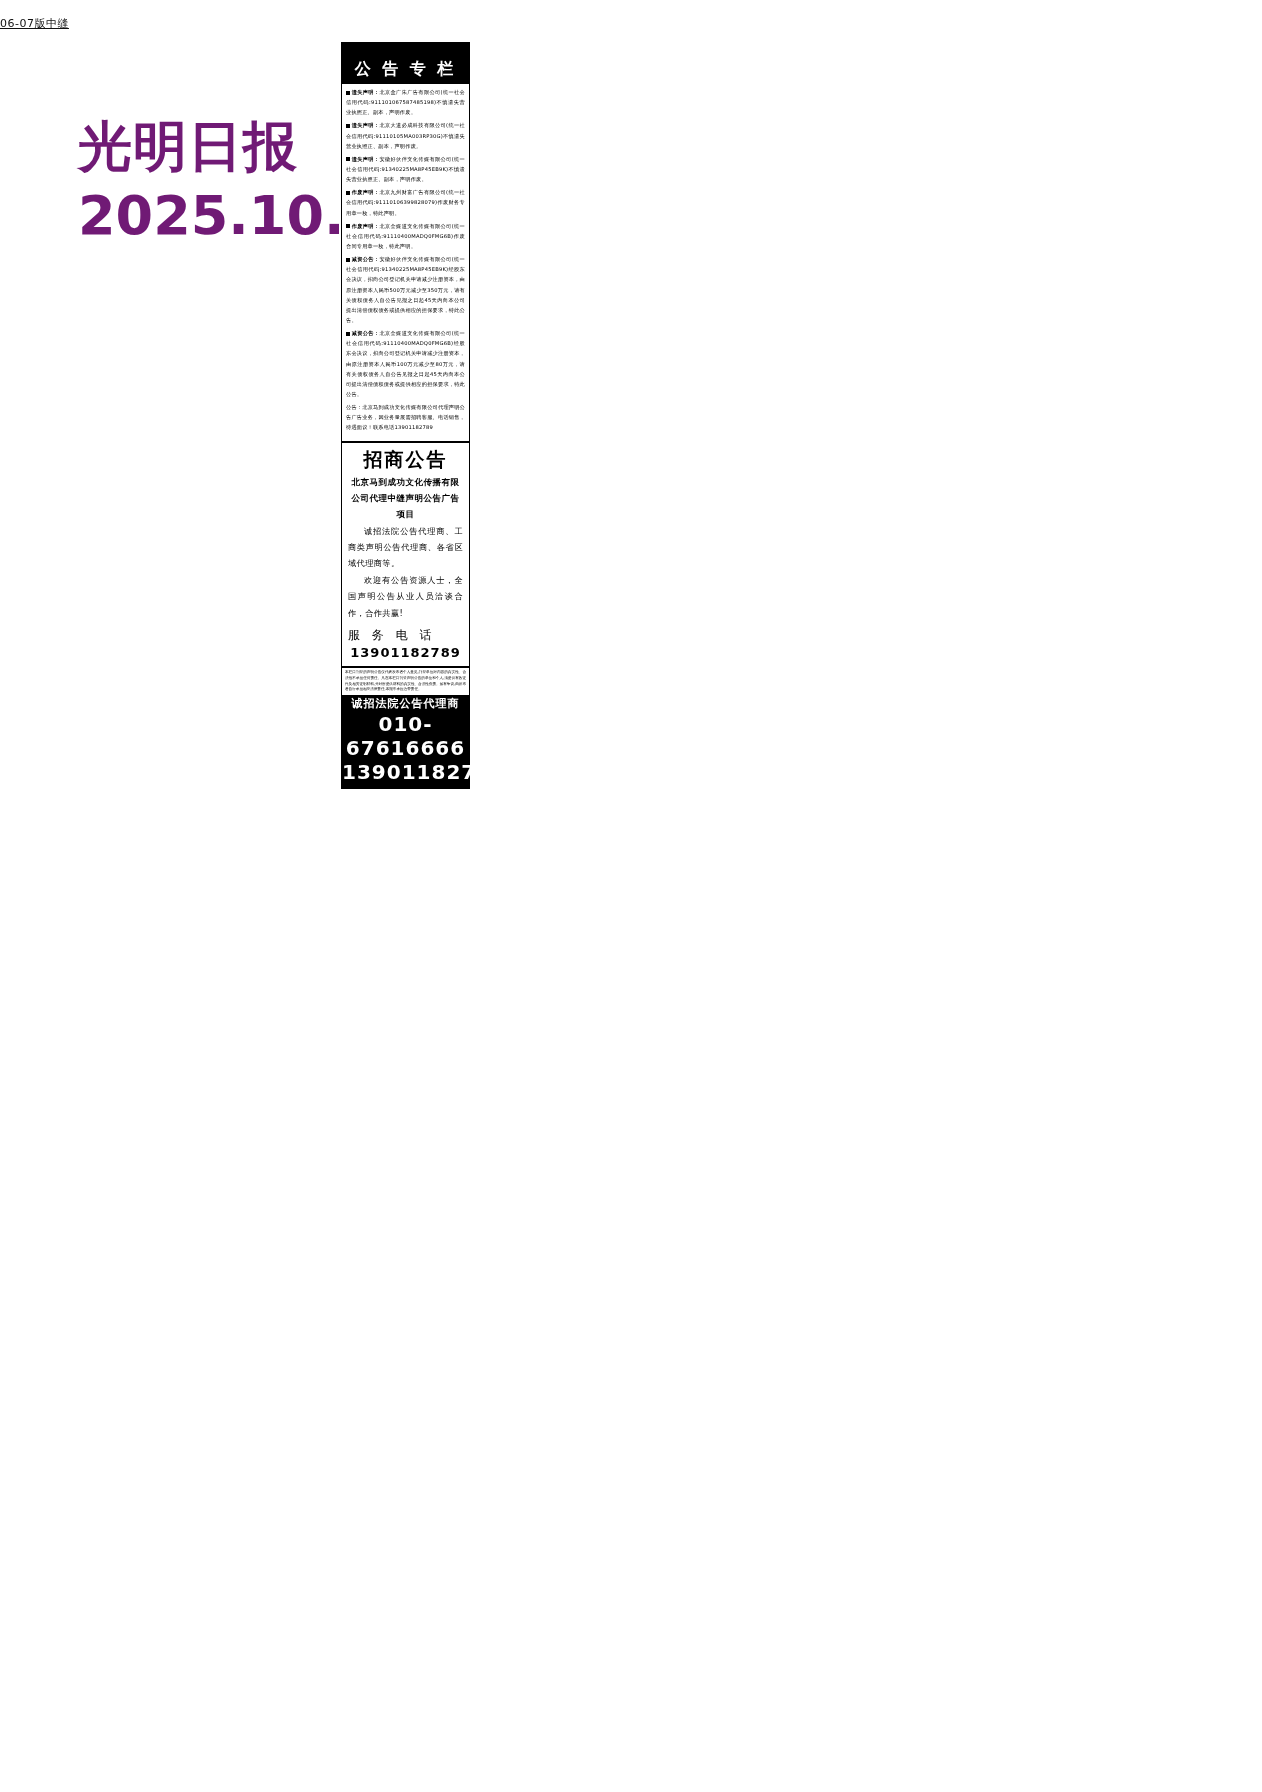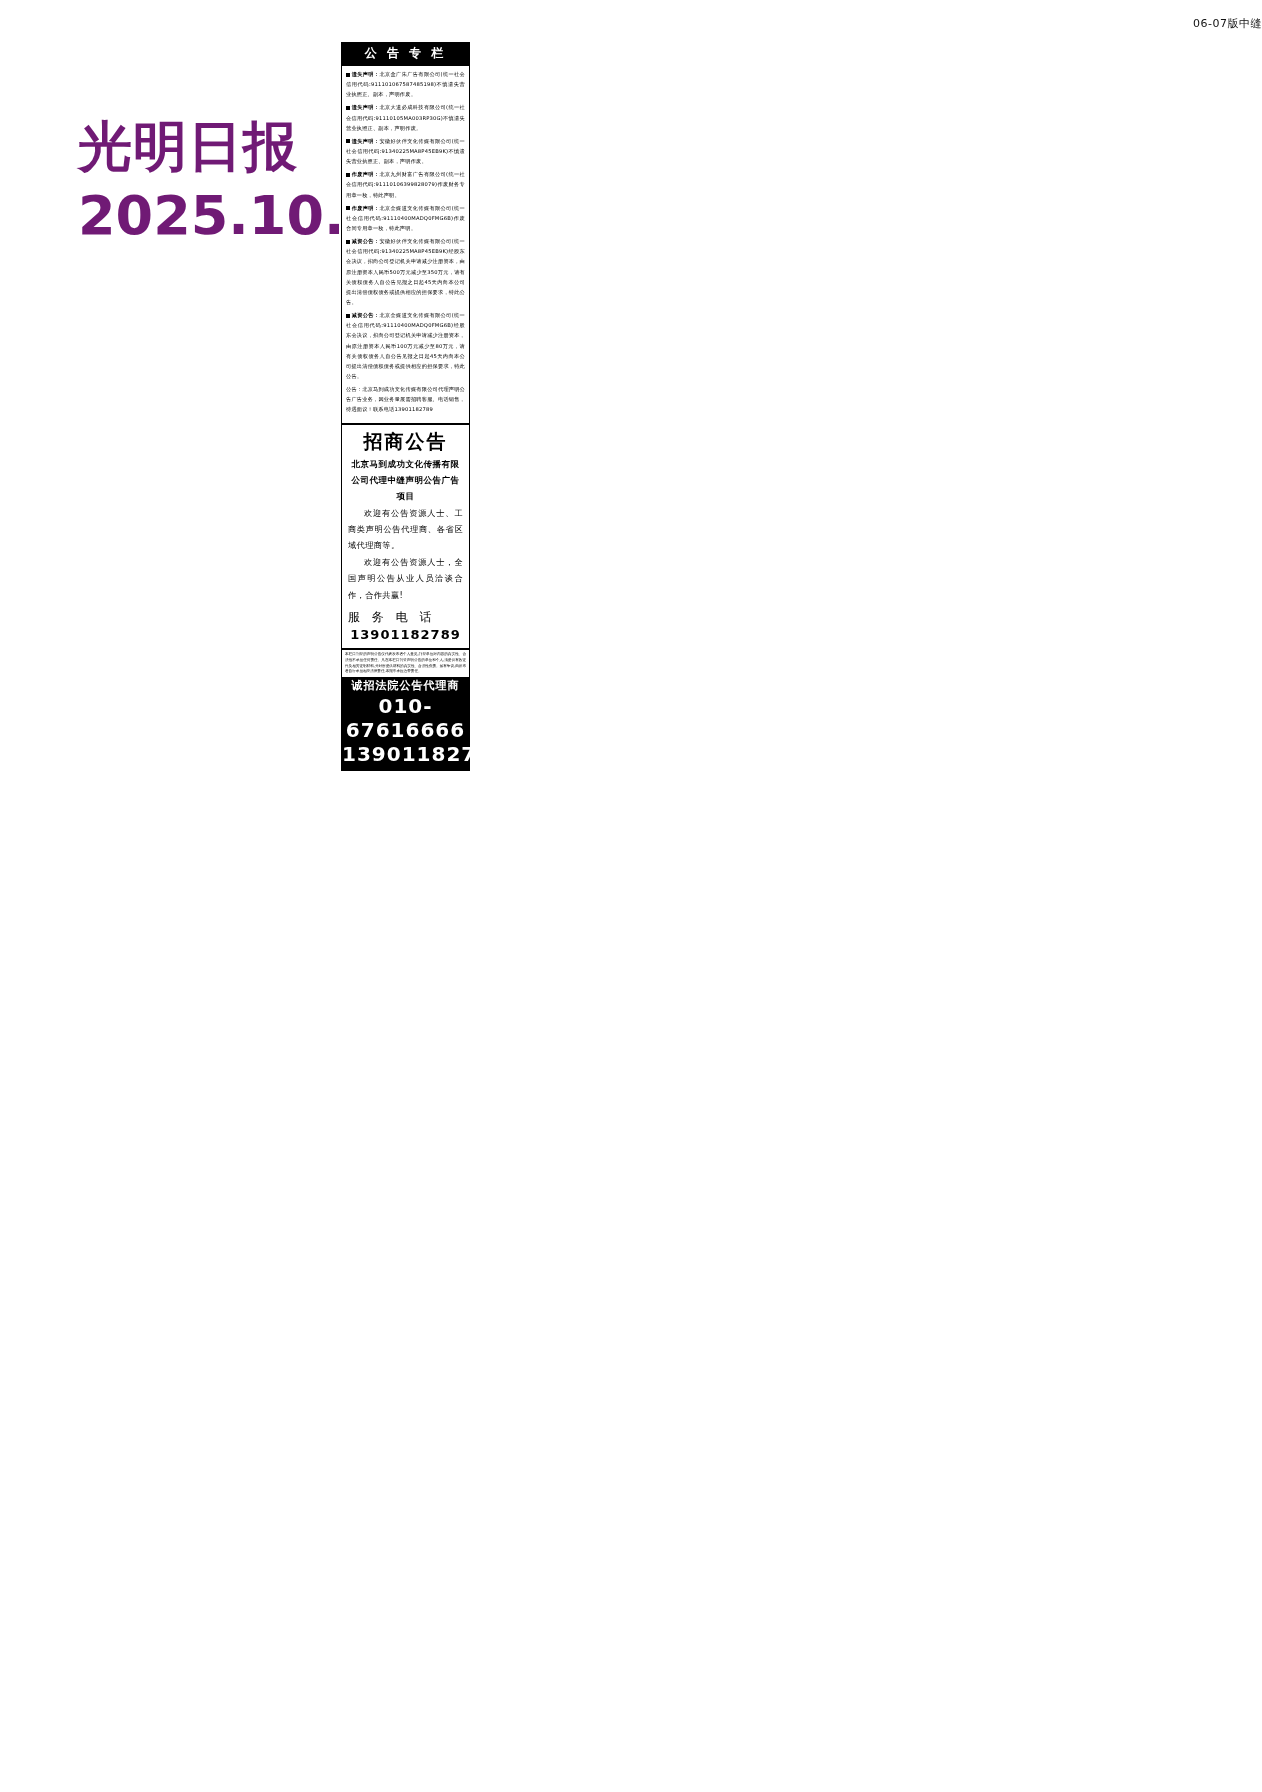--- a/index.html
+++ b/index.html
@@ -14,24 +14,25 @@
     font-family: "DejaVu Sans", "Liberation Sans", sans-serif;
     color: #000;
   }
 
   
   .page-marker {
     position: absolute;
     top: 16px;
     left: 0;
     width: 100%;
-    text-align: right;
+    text-align: left;
     font-size: 11px;
     letter-spacing: 0.5px;
     color: #111;
+    text-decoration: underline;
   }
 
   
   .masthead {
     position: absolute;
     left: 78px;
     top: 112px;
     font-size: 54px;
     line-height: 1.28;
     font-weight: 700;
@@ -53,23 +54,23 @@
     border: 1px solid #000;
     background: #fff;
     box-sizing: border-box;
   }
 
   .col-header {
     background: #000;
     color: #fff;
     text-align: center;
     font-weight: 700;
-    font-size: 12px;
+    font-size: 16px;
     letter-spacing: 3px;
-    padding: 2px 0 3px 0;
+    padding: 16px 0 3px 0;
     border-bottom: 1px solid #000;
   }
 
   .notices {
     padding: 3px 4px 2px 4px;
   }
   .notice {
     font-size: 5.2px;
     line-height: 1.95;
     text-align: justify;
@@ -204,21 +205,21 @@
 
     <p class="notice"><span class="sq"></span><span class="lead">减资公告：</span><span>北京全媒道文化传媒有限公司(统一社会信用代码:91110400MADQ0FMG6B)经股东会决议，拟向公司登记机关申请减少注册资本，由原注册资本人民币100万元减少至80万元，请有关债权债务人自公告见报之日起45天内向本公司提出清偿债权债务或提供相应的担保要求，特此公告。</span></p>
 
     <p class="plain-note">公告：北京马到成功文化传媒有限公司代理声明公告广告业务，因业务量展需招聘客服、电话销售，待遇面议！联系电话13901182789</p>
   </div>
 
   <div class="invite">
     <div class="invite-title">招商公告</div>
     <div class="invite-sub">北京马到成功文化传播有限公司代理中缝声明公告广告项目</div>
     <div class="invite-body">
-      <p>欢迎有公告资源人士、工商类声明公告代理商、各省区域代理商等。</p>
+      <p>诚招法院公告代理商、工商类声明公告代理商、各省区域代理商等。</p>
       <p>欢迎有公告资源人士，全国声明公告从业人员洽谈合作，合作共赢!</p>
     </div>
     <div class="invite-phone-label">服 务 电 话</div>
     <div class="invite-phone-number">13901182789</div>
   </div>
 
   <div class="fineprint">本栏目刊登的声明公告仅代表发布者个人意见,刊登单位对内容的真实性、合法性不承担任何责任。凡在本栏目刊登声明公告的单位和个人,须提供有效证件及相关证明材料,并对所提供材料的真实性、合法性负责。如有争议,由发布者自行承担相应法律责任,本报不承担连带责任。</div>
 
   <div class="footer">
     <div class="footer-label">诚招法院公告代理商</div>

